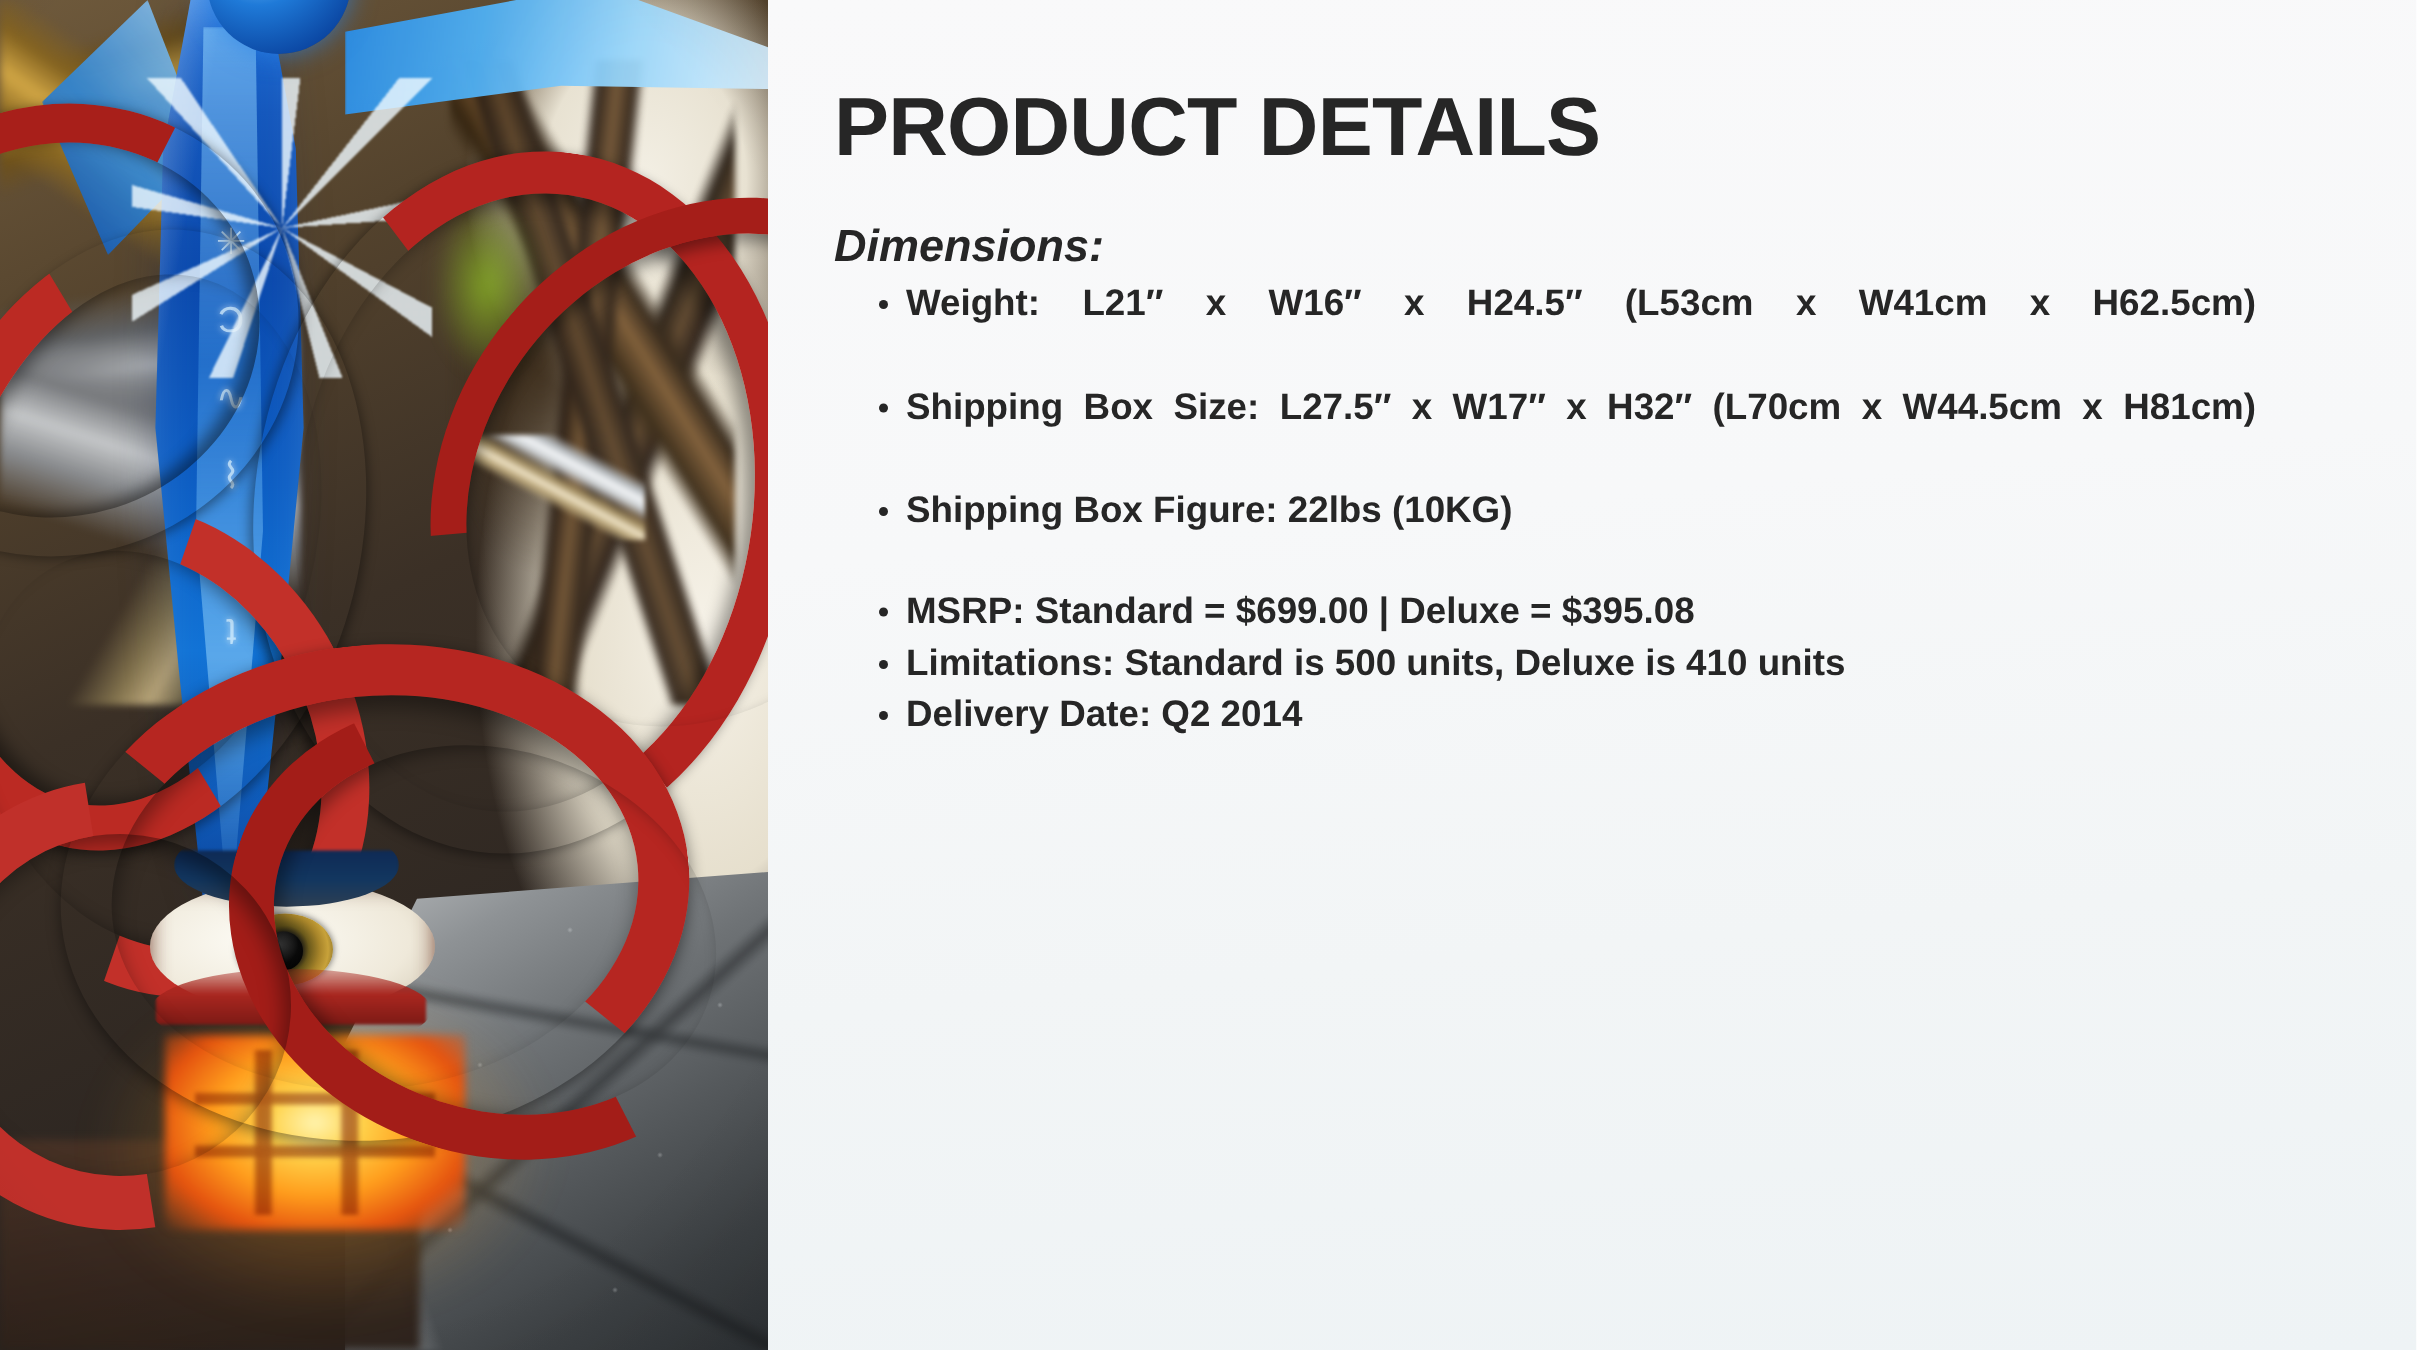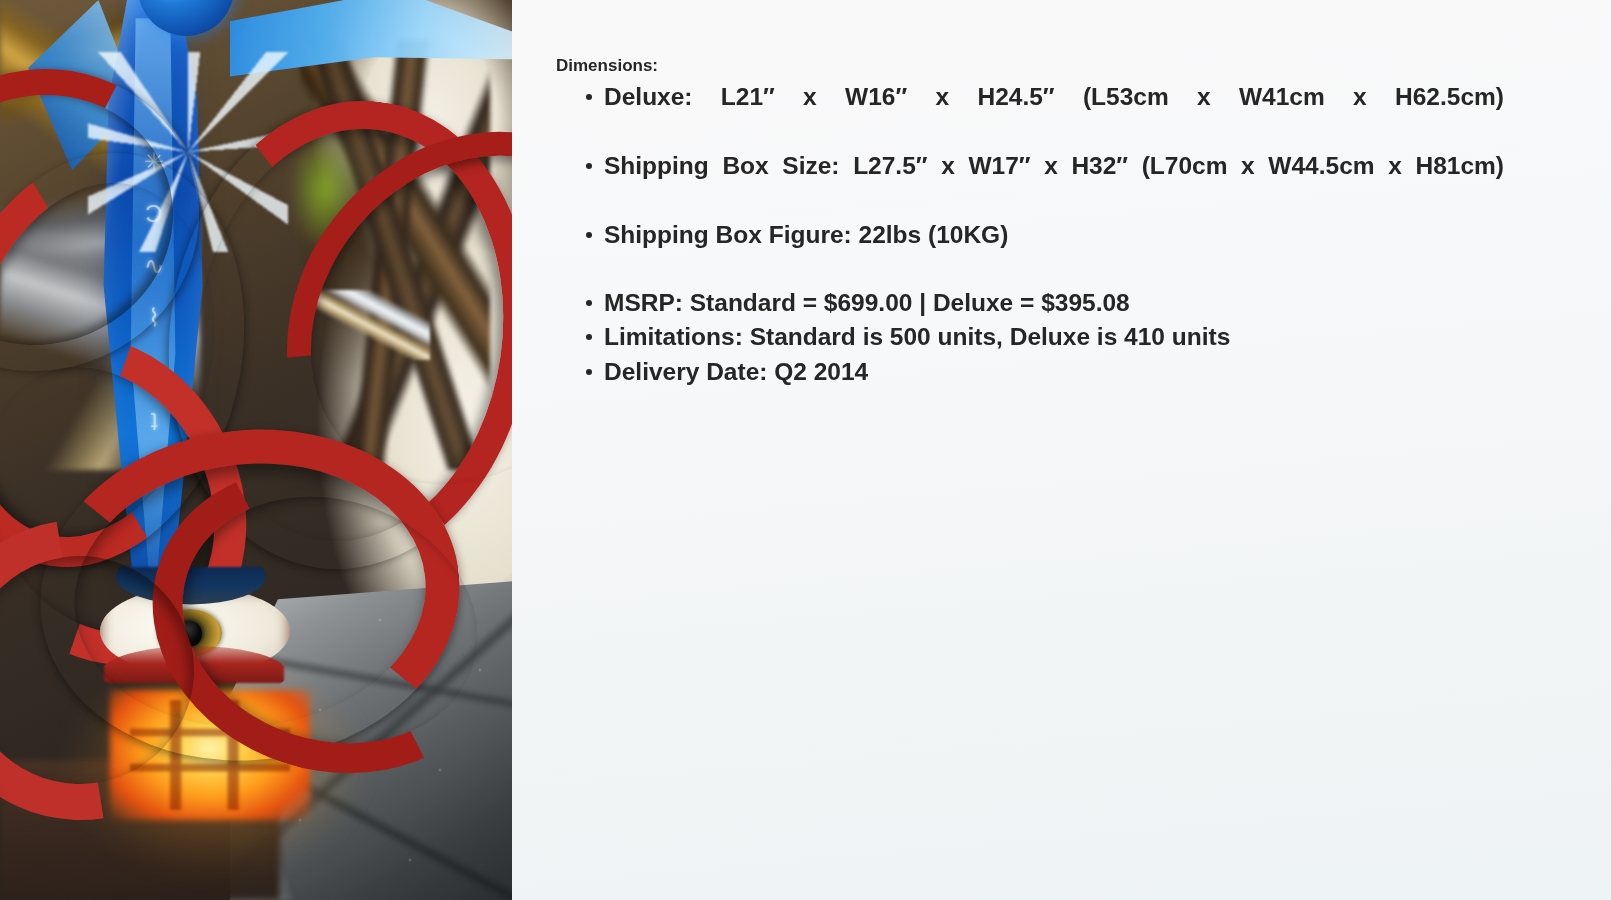--- a/index.html
+++ b/index.html
@@ -251,24 +251,25 @@
     font-size: 55px;
     font-weight: bold;
     letter-spacing: -0.5px;
     color: #262626;
     line-height: 1.05;
     margin: 0 0 34px 0;
     white-space: nowrap;
   }
 
   #dimensions-label {
-    font-size: 17px;
+    font-size: 30px;
     font-weight: bold;
     color: #262626;
     margin: 0 0 4px 0;
+    font-style: italic;
   }
 
   ul.bullets {
     list-style: none;
     margin: 0;
     padding: 0;
     width: 948px;
   }
 
   ul.bullets > li {
@@ -366,27 +367,28 @@
 
     <div class="ph t red-b" id="t6"></div>
     <div class="ph t red-c" id="t7"></div>
     <div class="ph t red-b" id="t8"></div>
 
     <div class="ph" id="photo-vignette"></div>
   </div>
 
   <div id="text-panel">
 
+    <h1 id="page-title">PRODUCT DETAILS</h1>
 
     <div id="dimensions-label">Dimensions:</div>
 
     <ul class="bullets">
       <li class="just">
         <span class="bullet-dot"></span>
-        <span class="txt">Deluxe: L21″ x W16″ x H24.5″ (L53cm x W41cm x H62.5cm)</span>
+        <span class="txt">Weight: L21″ x W16″ x H24.5″ (L53cm x W41cm x H62.5cm)</span>
       </li>
       <li class="just">
         <span class="bullet-dot"></span>
         <span class="txt">Shipping Box Size: L27.5″ x W17″ x H32″ (L70cm x W44.5cm x H81cm)</span>
       </li>
       <li class="plain">
         <span class="bullet-dot"></span>
         <span class="txt">Shipping Box Figure: 22lbs (10KG)</span>
       </li>
       <li class="spacer">

